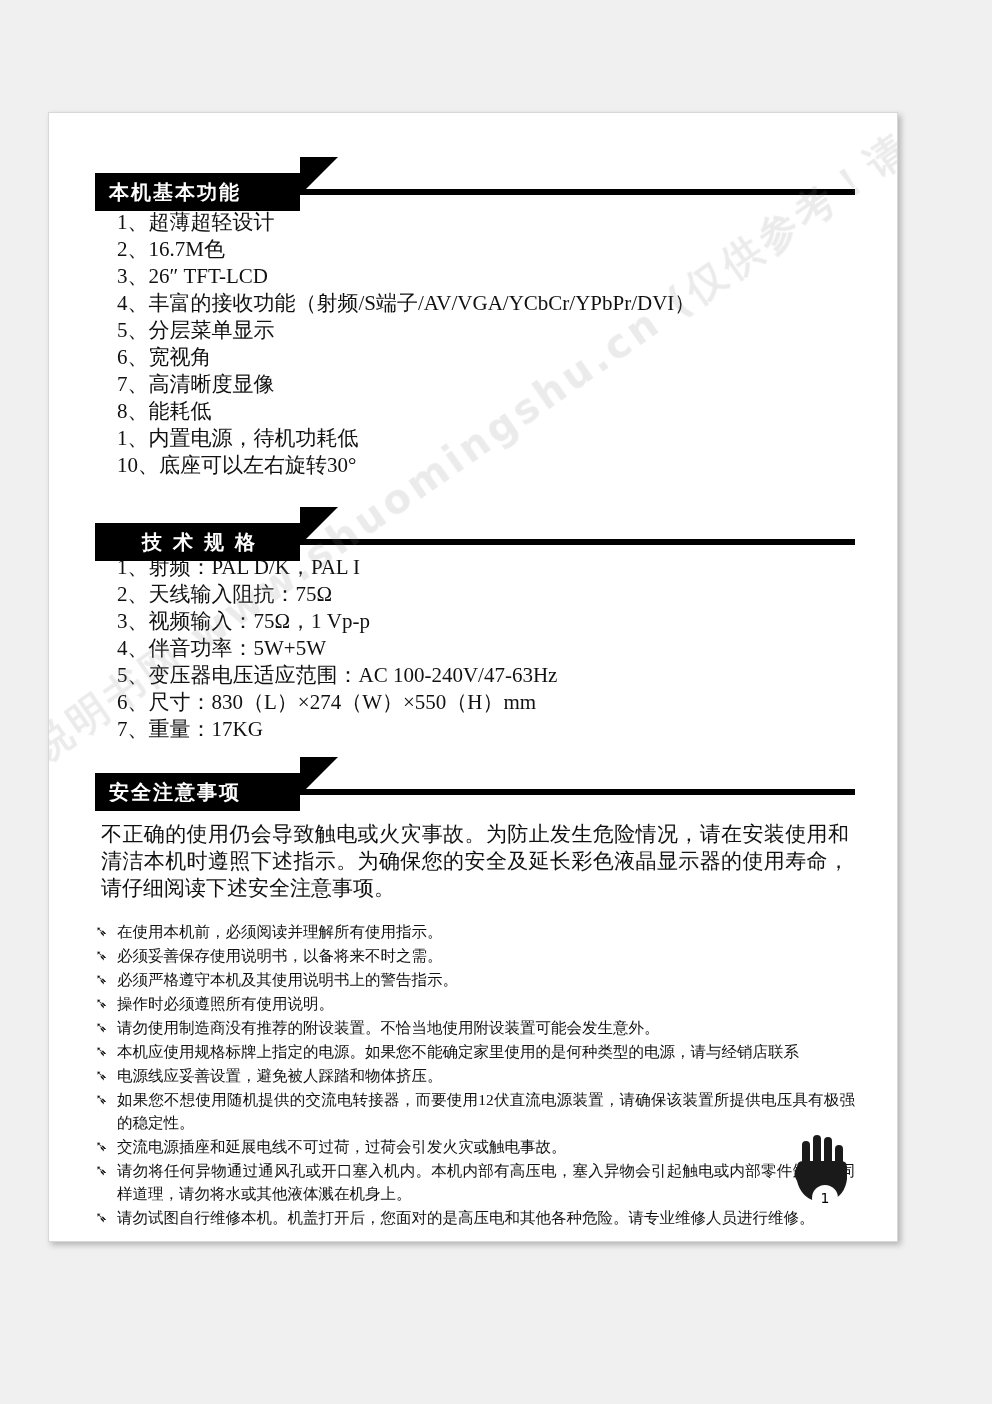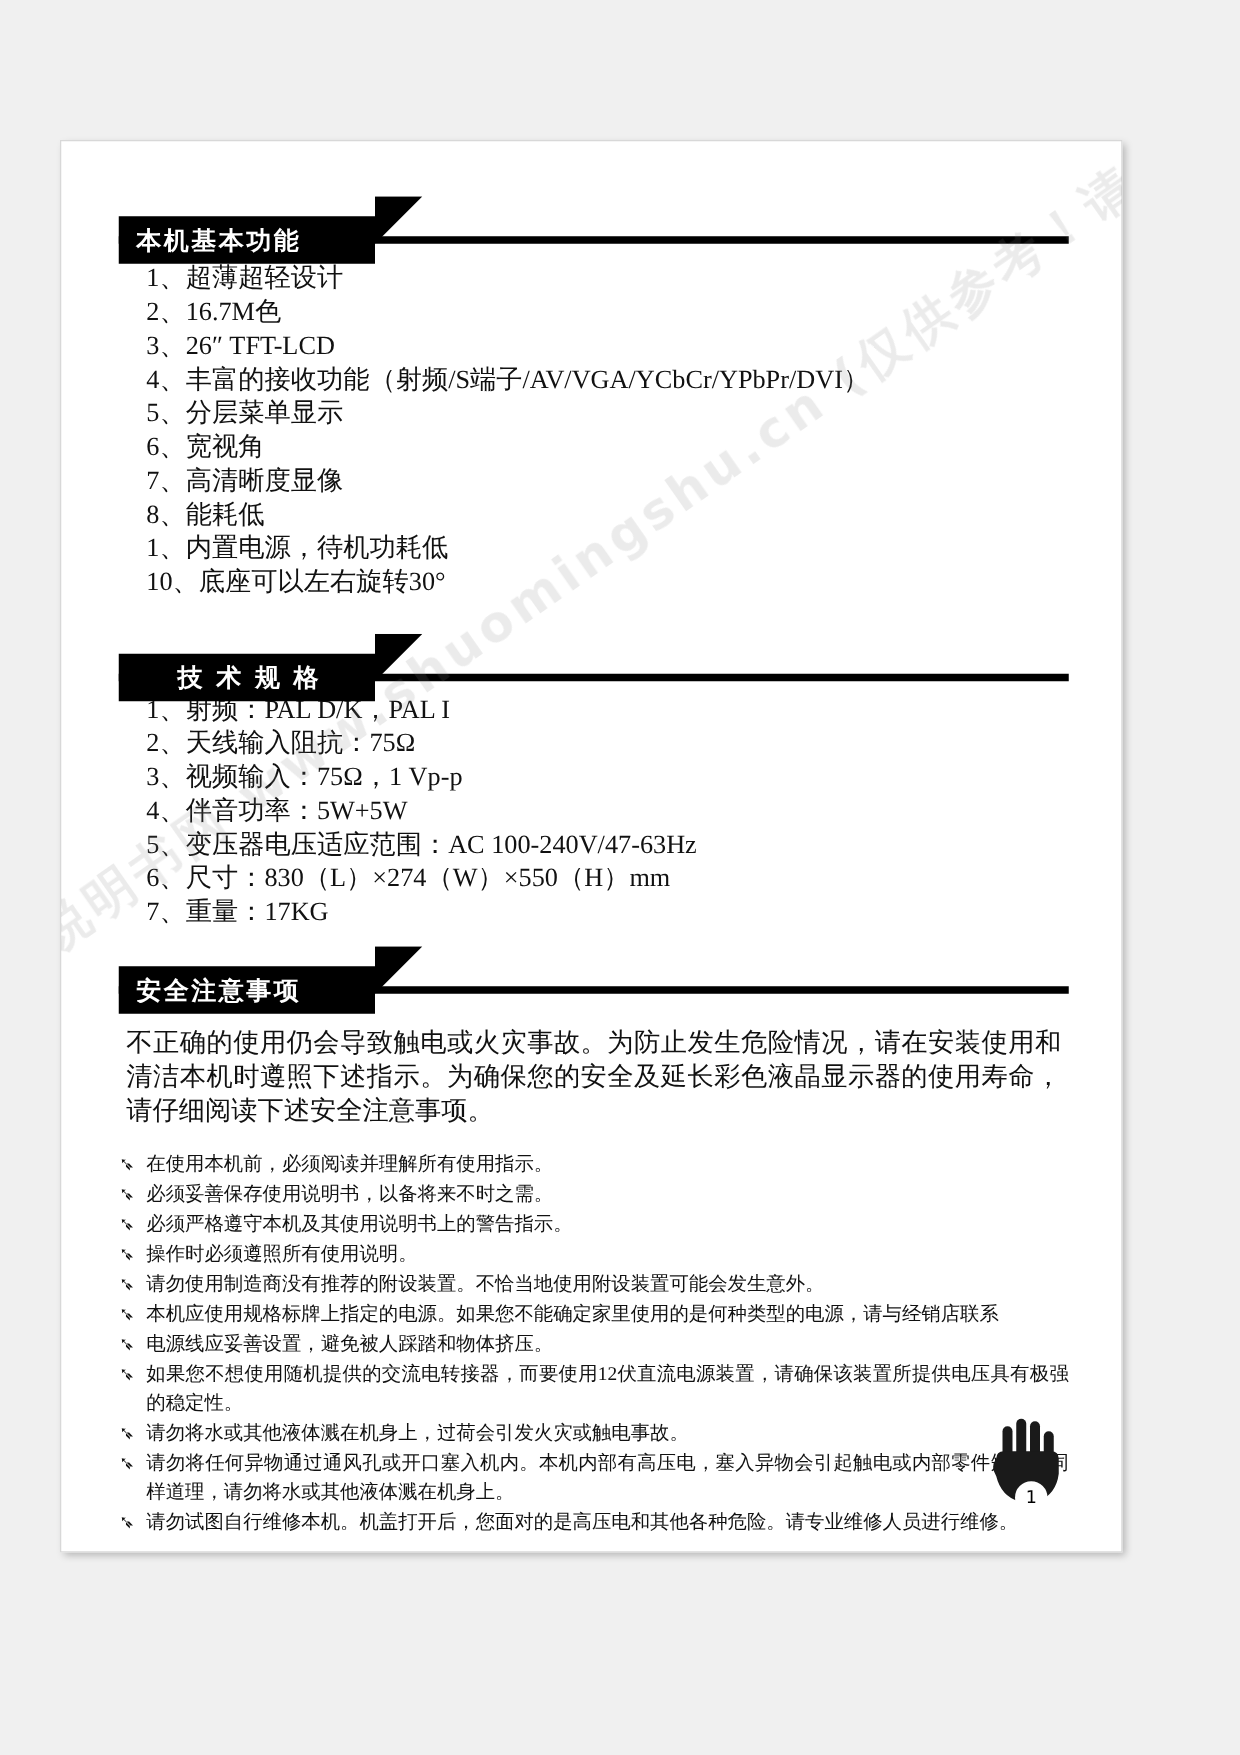--- a/index.html
+++ b/index.html
@@ -229,21 +229,21 @@
 
     <ul class="arrow-list">
       <li><span class="mk">➶</span><span>在使用本机前，必须阅读并理解所有使用指示。</span></li>
       <li><span class="mk">➶</span><span>必须妥善保存使用说明书，以备将来不时之需。</span></li>
       <li><span class="mk">➶</span><span>必须严格遵守本机及其使用说明书上的警告指示。</span></li>
       <li><span class="mk">➶</span><span>操作时必须遵照所有使用说明。</span></li>
       <li><span class="mk">➶</span><span>请勿使用制造商没有推荐的附设装置。不恰当地使用附设装置可能会发生意外。</span></li>
       <li><span class="mk">➶</span><span>本机应使用规格标牌上指定的电源。如果您不能确定家里使用的是何种类型的电源，请与经销店联系</span></li>
       <li><span class="mk">➶</span><span>电源线应妥善设置，避免被人踩踏和物体挤压。</span></li>
       <li><span class="mk">➶</span><span>如果您不想使用随机提供的交流电转接器，而要使用12伏直流电源装置，请确保该装置所提供电压具有极强的稳定性。</span></li>
-      <li><span class="mk">➶</span><span>请勿将水或其他液体溅在机身上，过荷会引发火灾或触电事故。</span></li>
+      <li><span class="mk">➶</span><span>交流电源插座和延展电线不可过荷，过荷会引发火灾或触电事故。</span></li>
       <li><span class="mk">➶</span><span>请勿将任何异物通过通风孔或开口塞入机内。本机内部有高压电，塞入异物会引起触电或内部零件短路。同样道理，请勿将水或其他液体溅在机身上。</span></li>
       <li><span class="mk">➶</span><span>请勿试图自行维修本机。机盖打开后，您面对的是高压电和其他各种危险。请专业维修人员进行维修。</span></li>
     </ul>
 
   </div>
 
   <div id="watermark">
     <div class="wline" style="left:0; top:0;">说明书网 www.shuomingshu.cn (仅供参考！请以实物为准)</div>
   </div>
 

